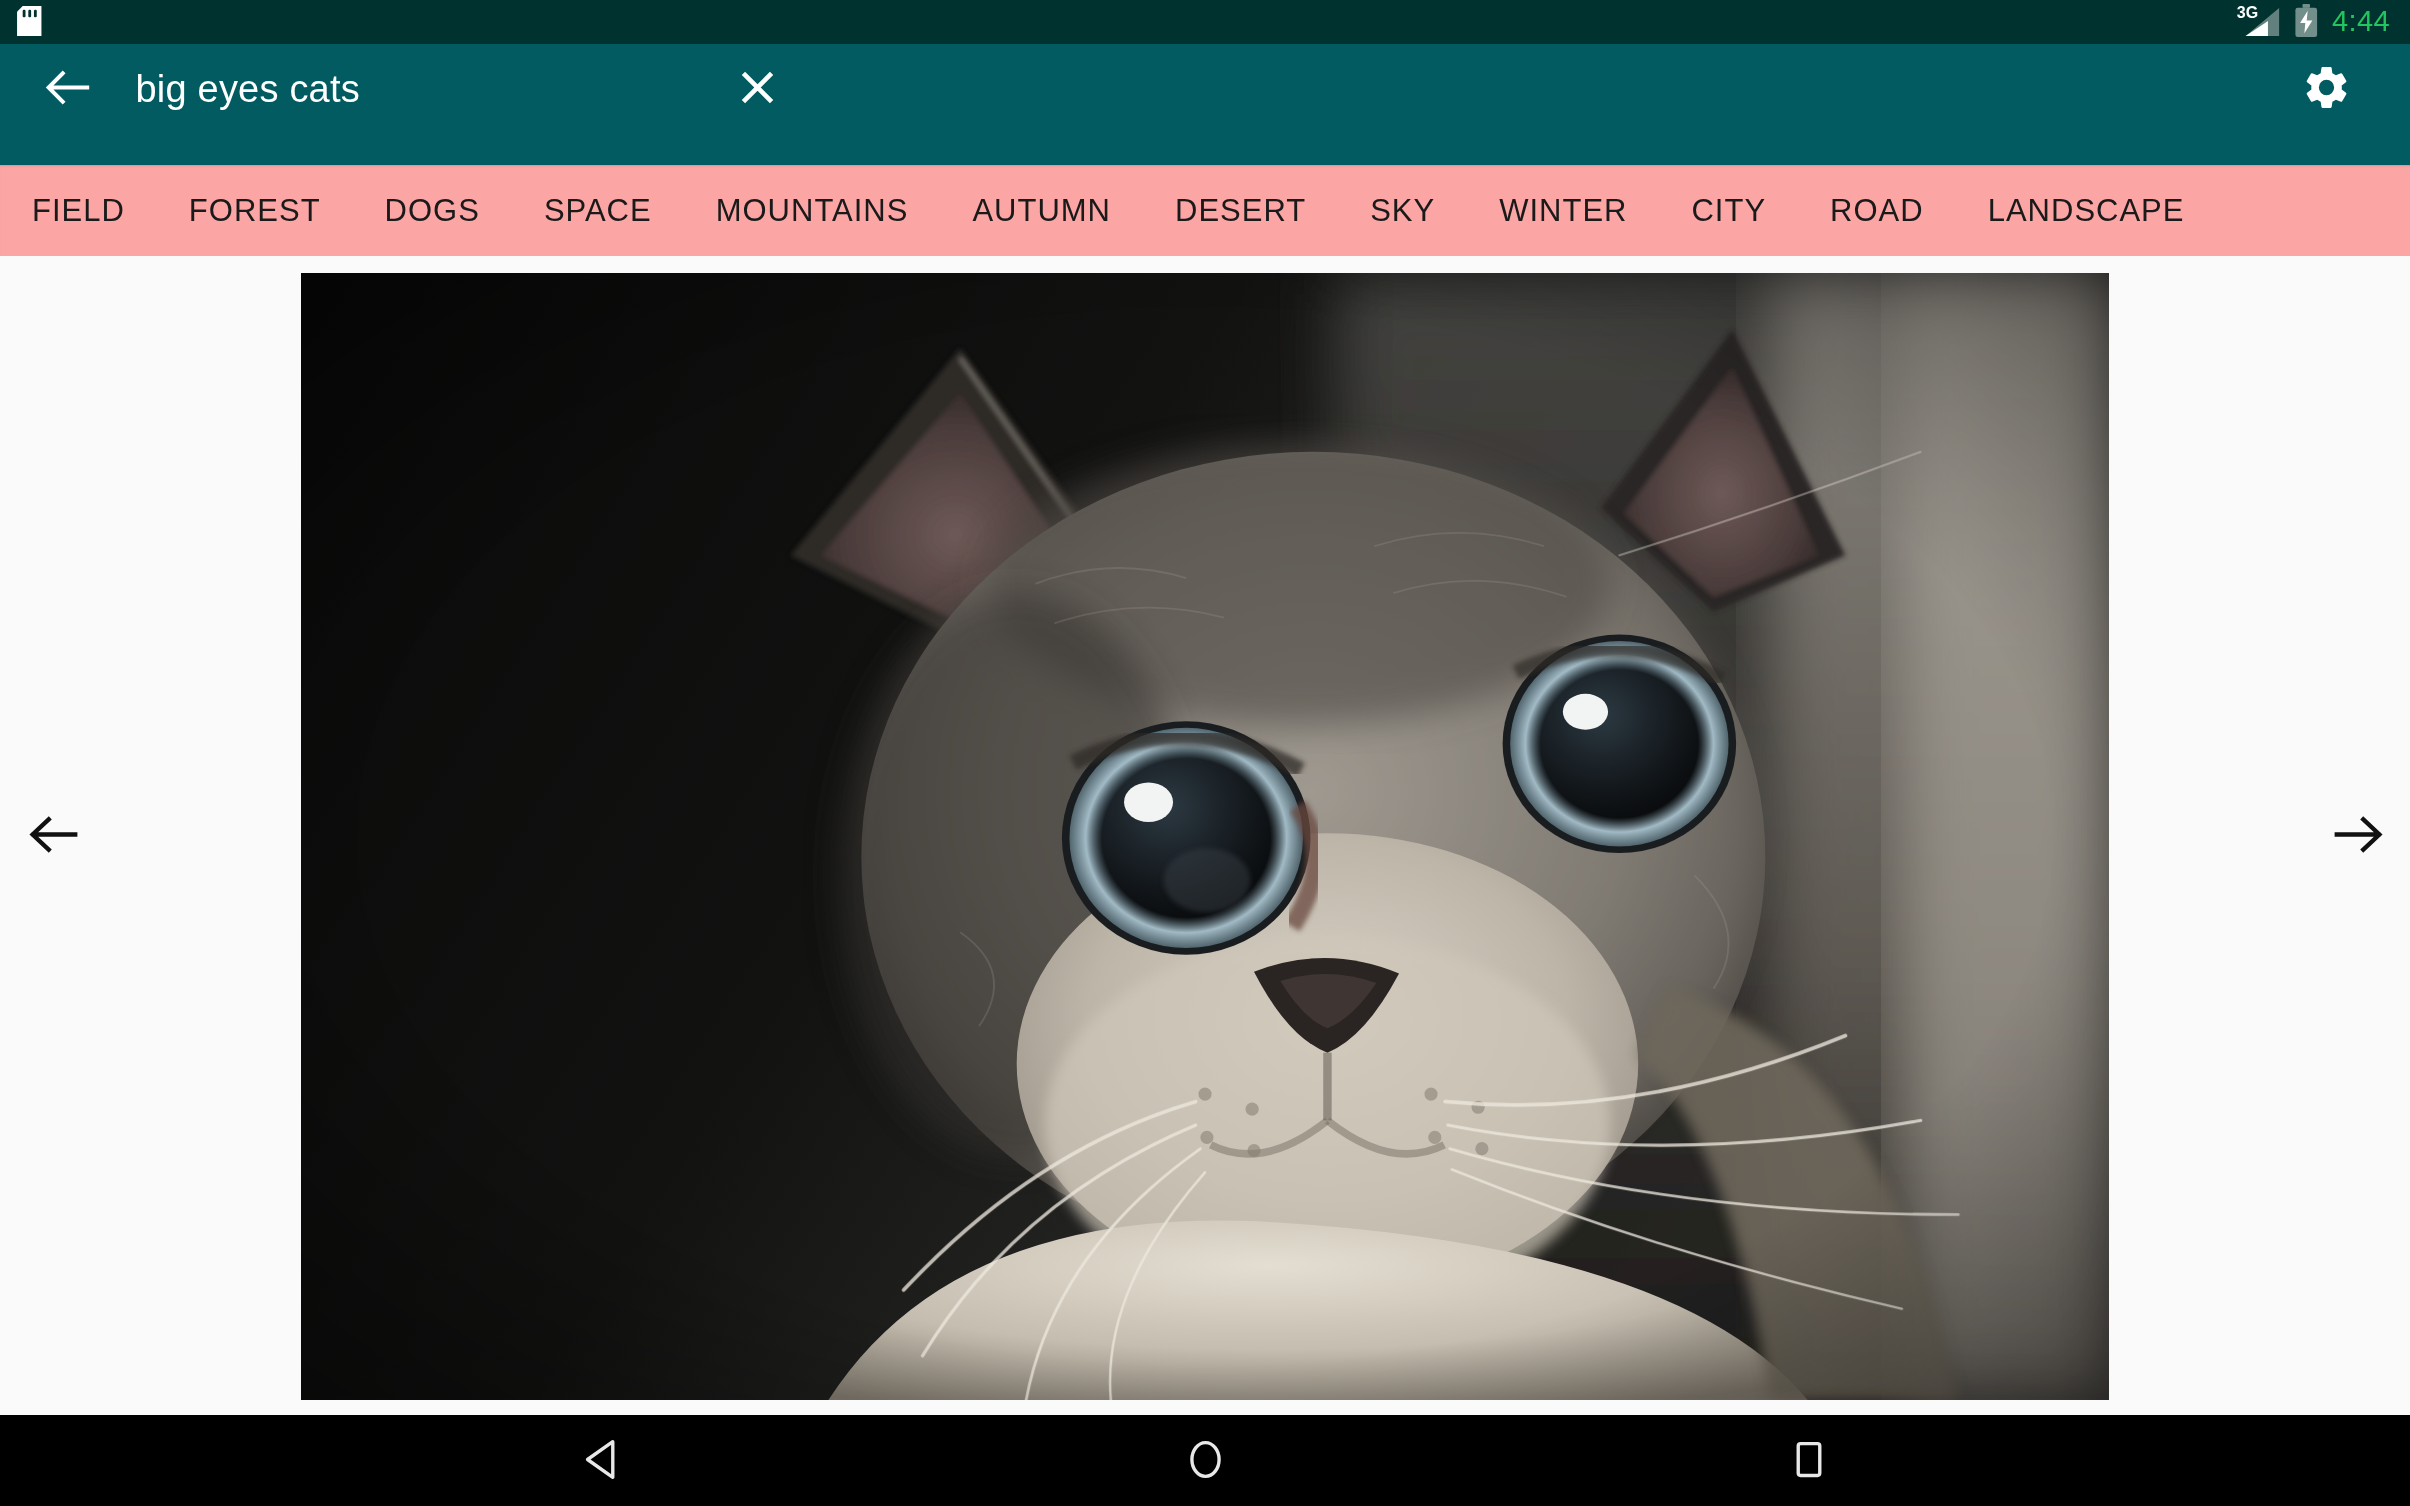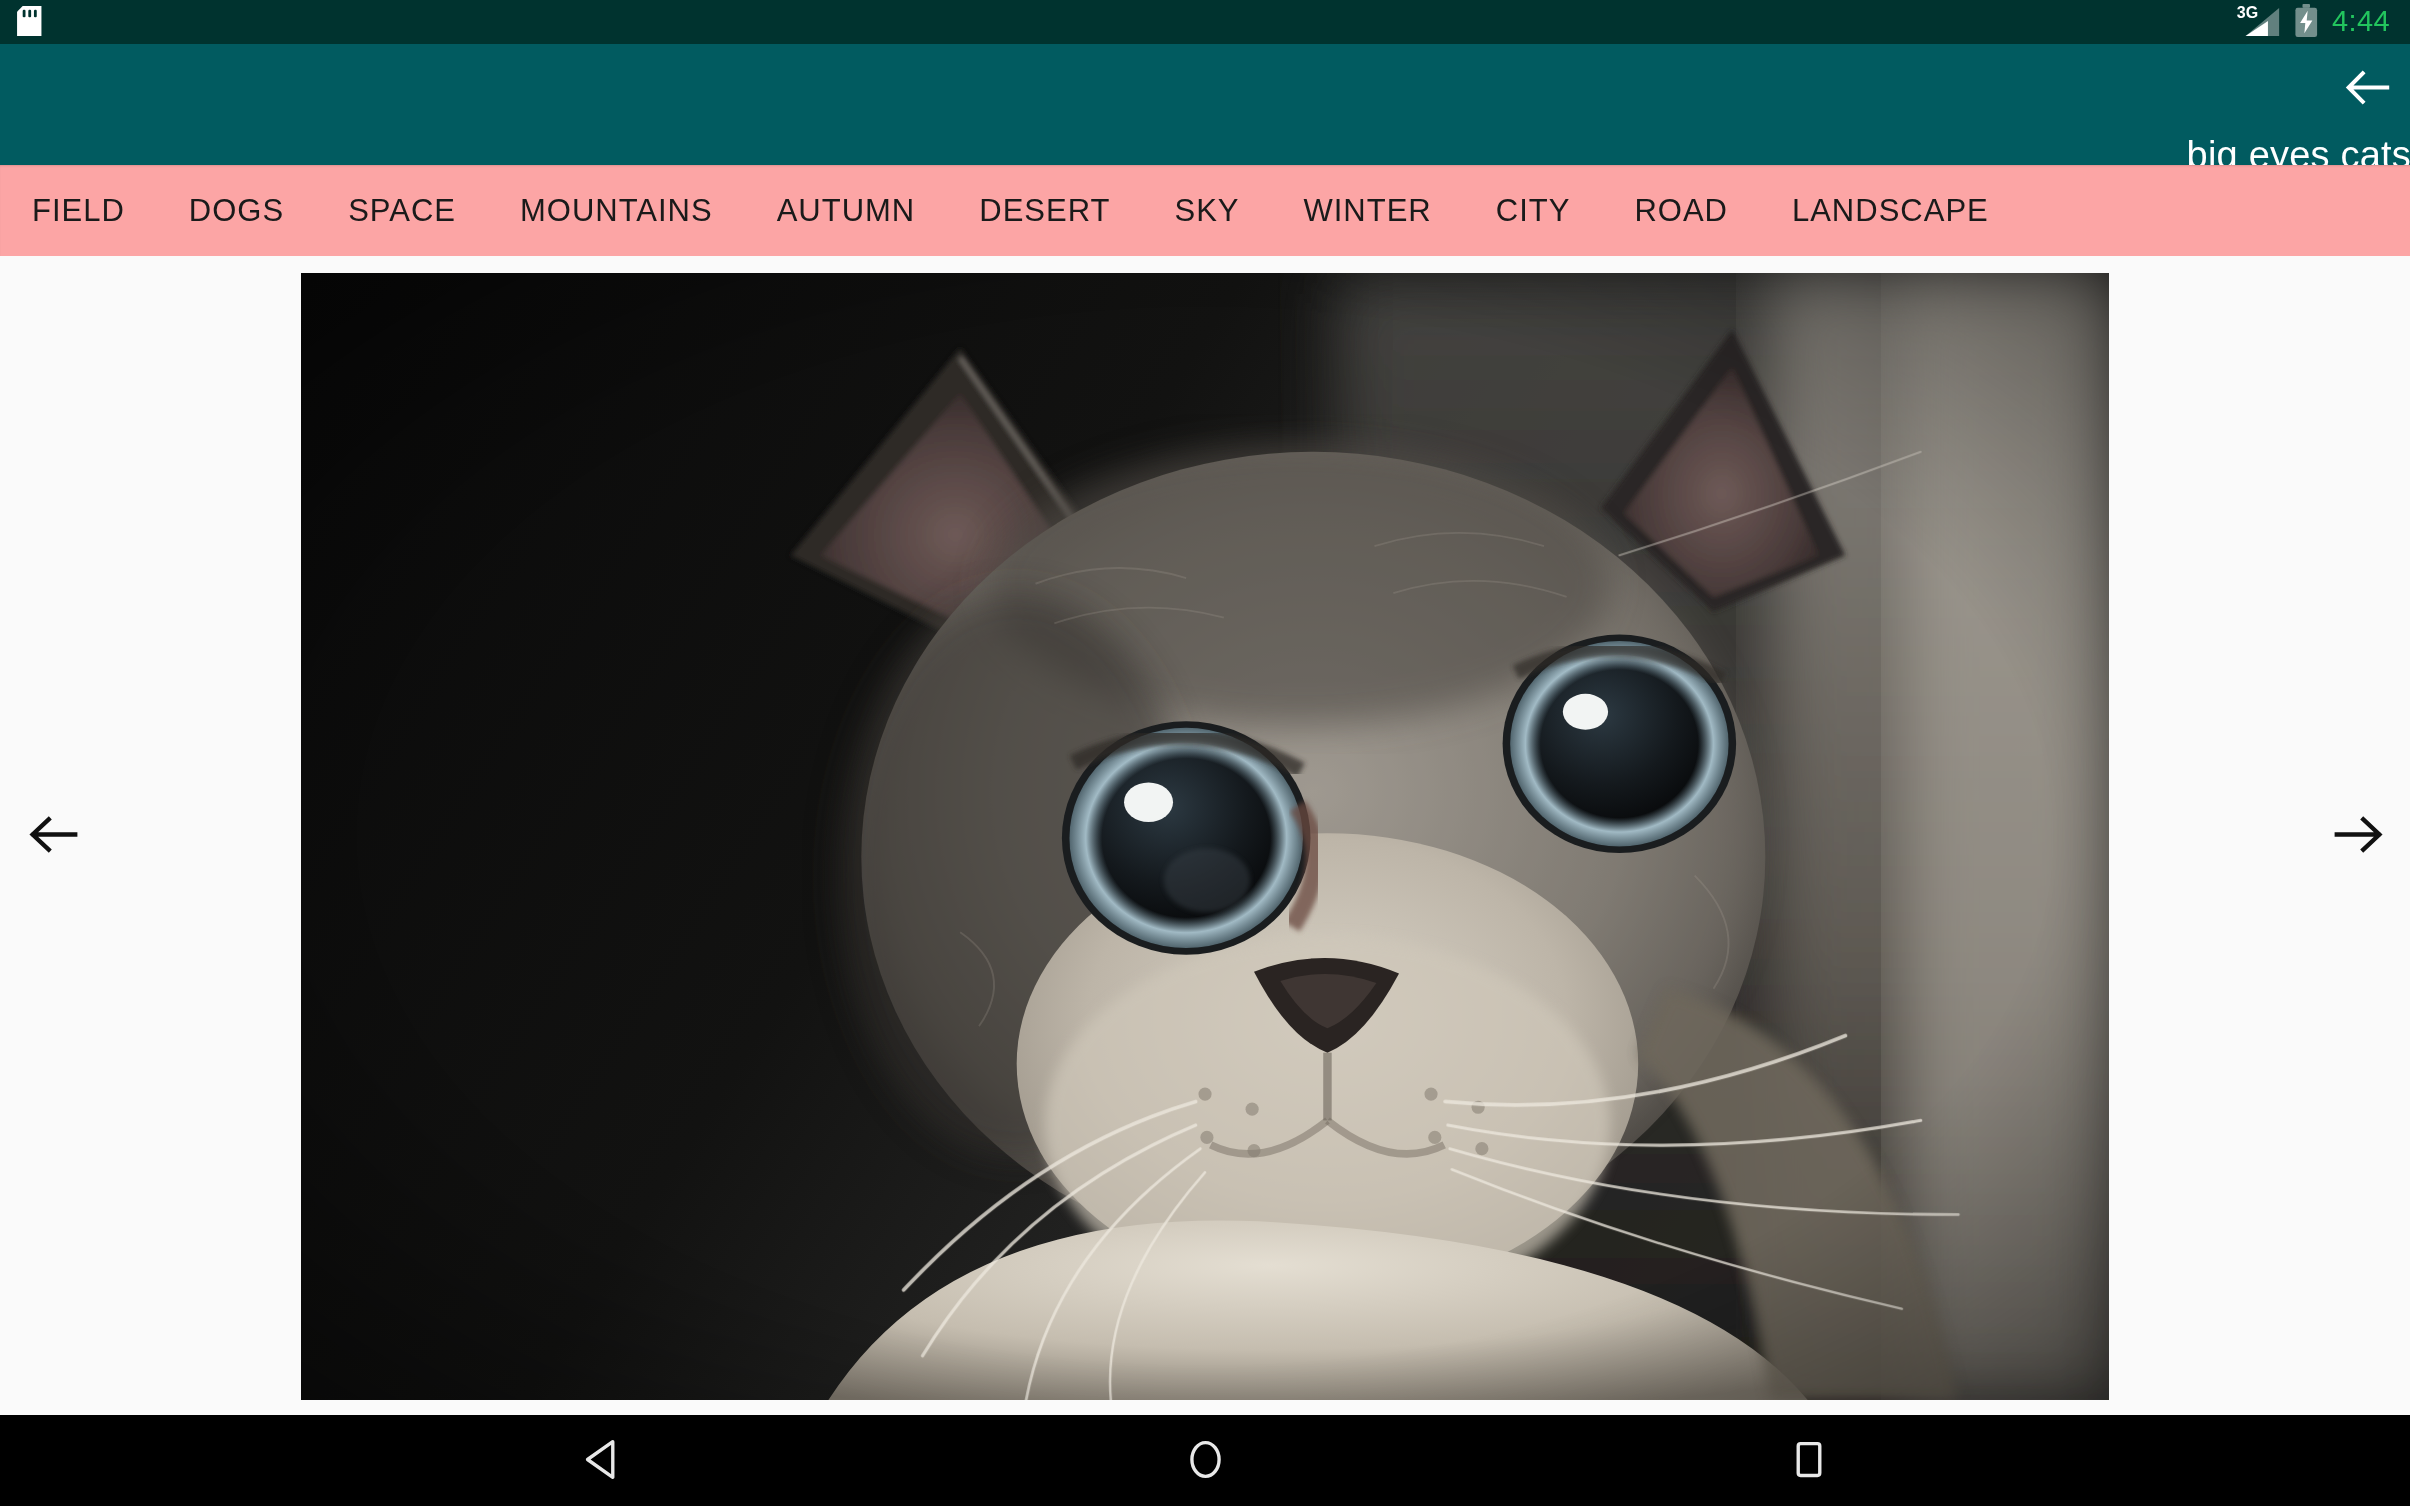--- a/index.html
+++ b/index.html
@@ -28,21 +28,21 @@
   }
   .clock{
     color:#22c55e; font-size:29px; font-weight:400; letter-spacing:0.4px;
     line-height:1; padding-bottom:1.9px;
   }
 
   
   .appbar{
     position:absolute; left:0; top:44px; width:2411px; height:121px;
     background:#015B60;
-    display:flex; align-items:flex-end;flex-direction:column;
+    display:flex; align-items:flex-start;
   }
   .icon-btn{
     width:90px; height:90px; display:flex; align-items:center; justify-content:center;
     flex:0 0 auto; cursor:pointer;
   }
   .back-slot{ margin-left:21px; }
   .search-field{
     flex:1 1 auto; display:flex; align-items:center; height:90px;
     margin-left:24.5px; position:relative; min-width:0;
   }
@@ -160,20 +160,21 @@
       <span>
         <svg width="51" height="51" viewBox="0 0 24 24">
           <path fill="#FFFFFF" d="M19.14 12.94a7.6 7.6 0 0 0 .06-.94 7.6 7.6 0 0 0-.06-.94l2.03-1.58a.49.49 0 0 0 .12-.62l-1.92-3.32a.49.49 0 0 0-.59-.22l-2.39.96a7.3 7.3 0 0 0-1.62-.94l-.36-2.54a.49.49 0 0 0-.48-.4h-3.84a.49.49 0 0 0-.48.4l-.36 2.54c-.59.24-1.13.56-1.62.94l-2.39-.96a.49.49 0 0 0-.59.22L2.74 8.86a.49.49 0 0 0 .12.62l2.03 1.58a7.93 7.93 0 0 0 0 1.88l-2.03 1.58a.49.49 0 0 0-.12.62l1.92 3.32c.12.22.37.3.59.22l2.39-.96c.5.38 1.03.7 1.62.94l.36 2.54c.04.23.24.4.48.4h3.84c.24 0 .44-.17.48-.4l.36-2.54c.59-.24 1.13-.56 1.62-.94l2.39.96c.22.08.47 0 .59-.22l1.92-3.32a.49.49 0 0 0-.12-.62l-2.03-1.58ZM12 15.6A3.6 3.6 0 1 1 12 8.4a3.6 3.6 0 0 1 0 7.2Z"></path>
         </svg>
       </span>
     </div>
   </div>
 
   <div class="tabbar">
     <div class="tab">FIELD</div>
+    <div class="tab">FOREST</div>
     <div class="tab">DOGS</div>
     <div class="tab">SPACE</div>
     <div class="tab">MOUNTAINS</div>
     <div class="tab">AUTUMN</div>
     <div class="tab">DESERT</div>
     <div class="tab">SKY</div>
     <div class="tab">WINTER</div>
     <div class="tab">CITY</div>
     <div class="tab">ROAD</div>
     <div class="tab">LANDSCAPE</div>

